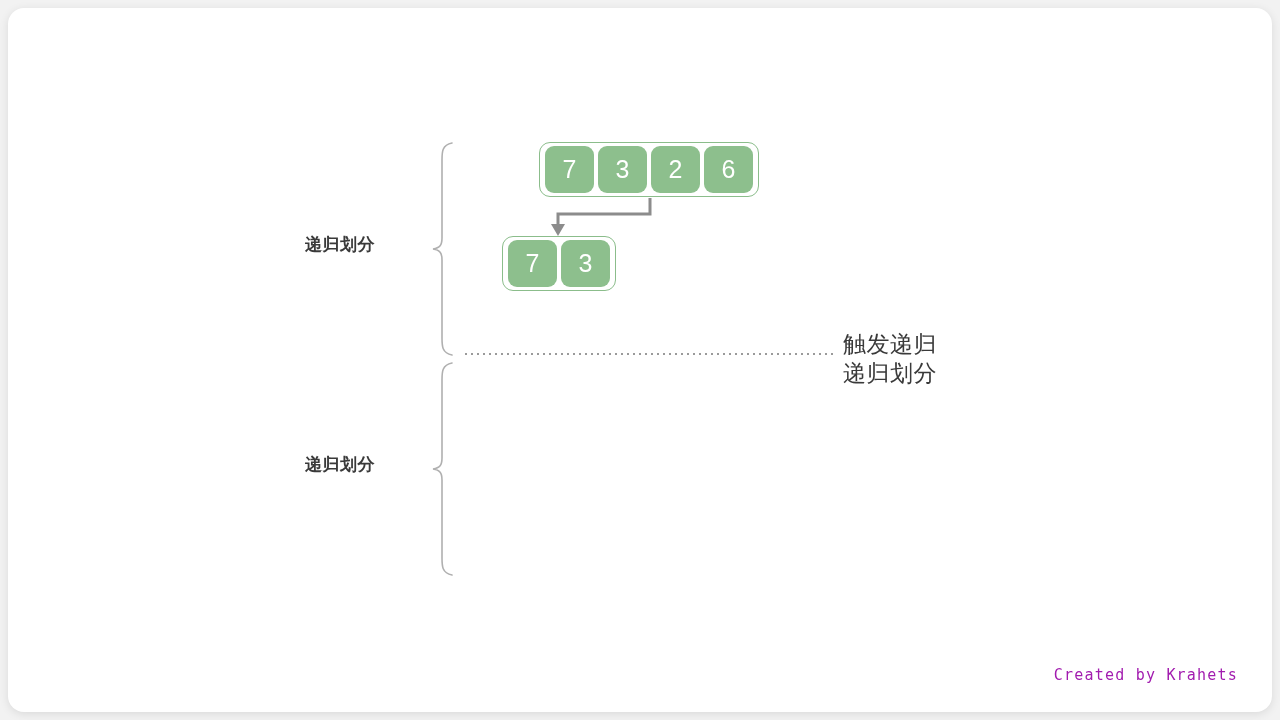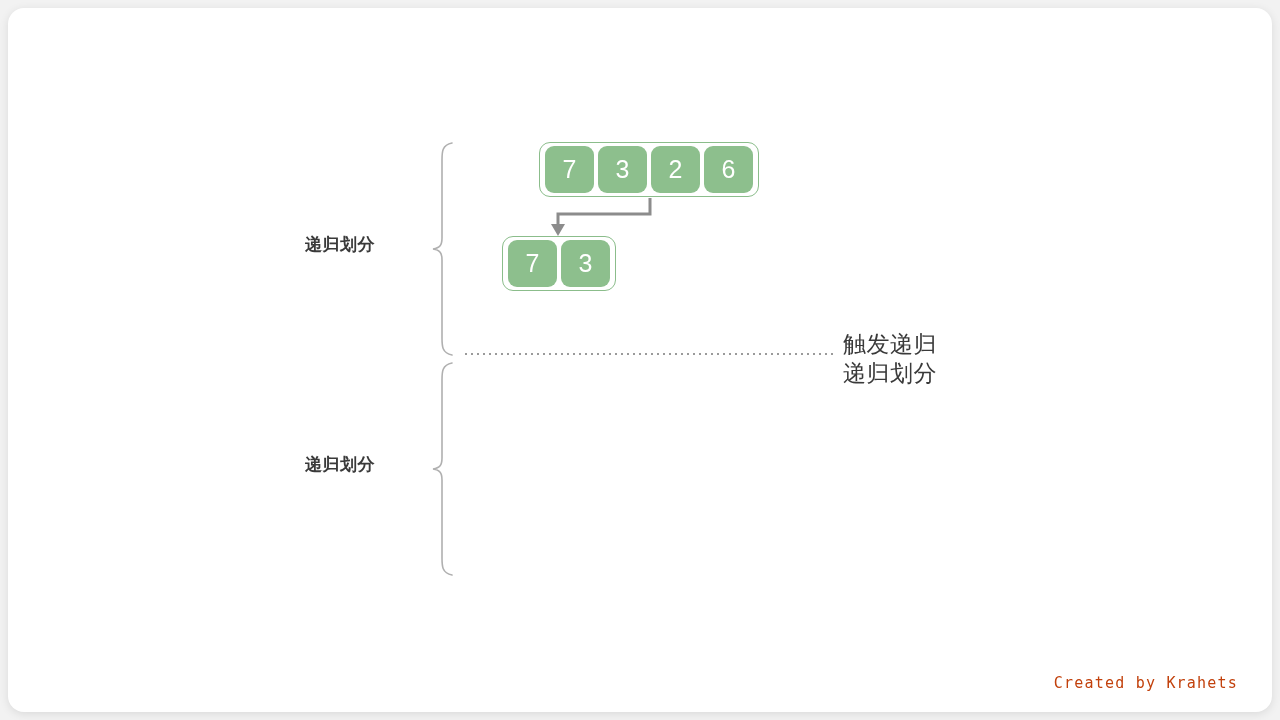--- a/index.html
+++ b/index.html
@@ -92,24 +92,24 @@
     justify-content: center;
     line-height: 1;
   }
   #array-0 { left: 539px; top: 142px; }
   #array-1 { left: 502px; top: 236px; }
 
   
   .watermark {
     position: absolute;
     right: 42px;
-    bottom: 28px;
+    bottom: 36px;
     font-family: "DejaVu Sans Mono", "Liberation Mono", monospace;
     font-size: 15px;
-    color: #c2410c;
+    color: #a21caf;
     letter-spacing: 1.2px;
     white-space: nowrap;
   }
 </style>
 </head>
 <body>
 
 <div id="canvas">
 
   <div class="card"></div>

